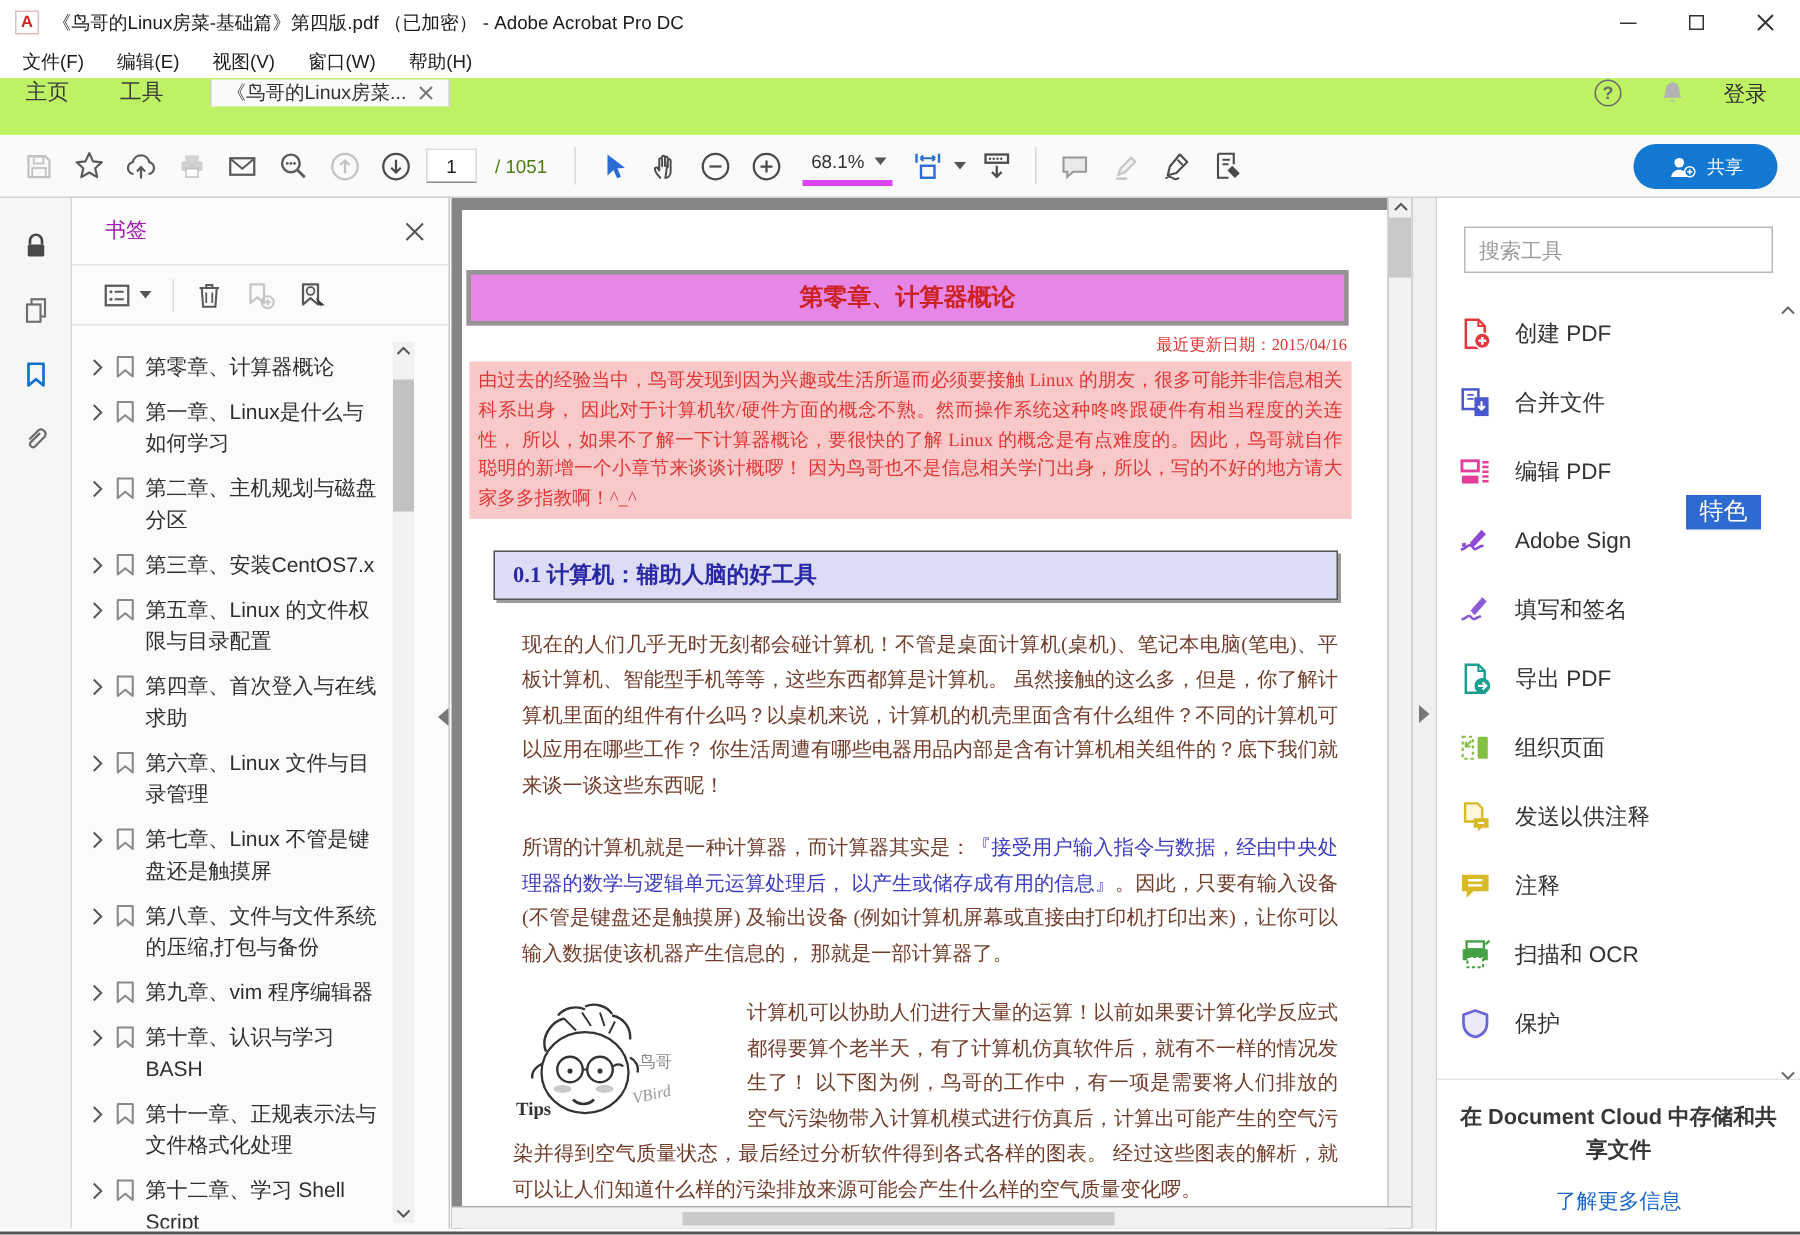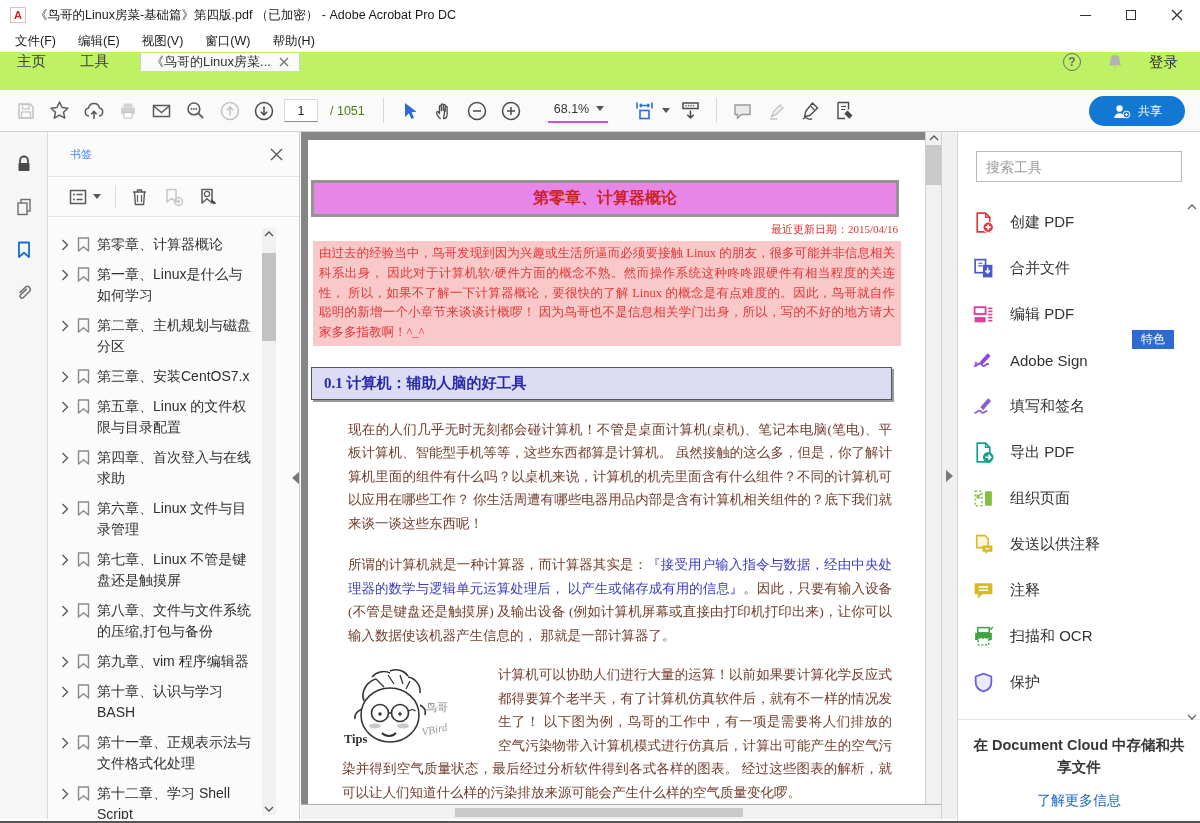--- a/index.html
+++ b/index.html
@@ -26,30 +26,30 @@
   .tabclose{margin-left:6px;color:#777;font-size:12px}
   .tabbar-right{margin-left:auto;display:flex;align-items:center;gap:24px;padding-right:22px}
   .helpcircle{width:18px;height:18px;border:1.6px solid #6a6a6a;border-radius:50%;color:#6a6a6a;font-size:12px;font-weight:bold;display:flex;align-items:center;justify-content:center}
   .login{font-size:14.5px;color:#2e2e2e}
   
   .toolbar{position:absolute;left:0;top:90px;width:1200px;height:42px;background:#fafafa;border-bottom:1px solid #cfcfcf;display:flex;align-items:center;padding-left:12px;gap:7px}
   .ibtn{width:27px;height:27px;display:flex;align-items:center;justify-content:center}
   .tb-divider{width:1px;height:25px;background:#d8d8d8;margin:0 5px}
   .pagebox{width:34px;height:23px;background:#fff;border:1px solid #d9d9d9;border-bottom:1px solid #8a8a8a;font-size:12.5px;color:#222;display:flex;align-items:center;justify-content:center}
   .pagetotal{font-size:12.5px;color:#4d7c0f;margin:0 6px 0 5px}
-  .zoombox{display:flex;align-items:center;gap:7px;border-bottom:2px solid #d946ef;padding:3px 4px 5px 6px;margin:0 16px}
+  .zoombox{display:flex;align-items:center;gap:7px;border-bottom:4px solid #d946ef;padding:3px 4px 5px 6px;margin:0 3px}
   .zoomtxt{font-size:12.5px;color:#333}
   .caret{width:0;height:0;border-left:4px solid transparent;border-right:4px solid transparent;border-top:5px solid #555}
   .sharebtn{position:absolute;right:15px;top:6px;width:96px;height:30px;border-radius:16px;background:#1278d2;color:#fff;display:flex;align-items:center;justify-content:center;gap:7px;font-size:12px}
   
   .leftrail{position:absolute;left:0;top:132px;bottom:2px;width:48px;background:#f6f6f6;border-right:1px solid #d9d9d9;display:flex;flex-direction:column;align-items:center;padding-top:22px;gap:23px}
   
   .bkpanel{position:absolute;left:48px;top:132px;bottom:2px;width:252px;background:#fbfbfb;border-right:1px solid #c9c9c9}
   .bkheader{height:45px;display:flex;align-items:center;padding:0 16px 0 22px;border-bottom:1px solid #e3e3e3}
-  .bkheader .bktitle{font-size:11px;color:#3b82f6;flex:1}
+  .bkheader .bktitle{font-size:14px;color:#a21caf;flex:1}
   .bktools{height:40px;display:flex;align-items:center;padding-left:20px;gap:14px;border-bottom:1px solid #e3e3e3}
   .bk-divider{width:1px;height:22px;background:#ddd}
   .bklist{position:absolute;left:0;top:92px;bottom:0;width:212px;overflow:hidden;padding:10px 0 0 13px}
   .bkitem{display:flex;margin-bottom:9px}
   .bkchev{width:16px;padding-top:5px}
   .bkflag{width:20px;padding-top:3px}
   .bklabel{width:158px;font-size:14px;line-height:1.5;color:#2f2f2f}
   .bkscroll{position:absolute;left:214px;top:96px;bottom:4px;width:14px;background:#f1f1f1;display:flex;flex-direction:column;align-items:center}
   .bkthumb{width:14px;height:88px;background:#c2c2c2;margin-top:16px}
   .scrollarrow{margin-top:3px}
@@ -62,35 +62,35 @@
   .vscroll{position:absolute;right:0;top:0;bottom:15px;width:16px;background:#f1f1f1;border-left:1px solid #d0d0d0;display:flex;flex-direction:column;align-items:center}
   .vthumb{width:16px;height:40px;background:#c9c9c9;margin-top:4px}
   .hscroll{position:absolute;left:0;right:0;bottom:0;height:15px;background:#f1f1f1;border-top:1px solid #b0b0b0}
   .hthumb{position:absolute;left:24%;top:3px;width:45%;height:9px;background:#c9c9c9}
   .collapse-strip{position:absolute;left:941px;top:132px;bottom:2px;width:16px;background:#f0f0f0;border-left:1px solid #cfcfcf;display:flex;align-items:center;justify-content:center}
   
   .page{position:absolute;left:7px;top:8px;width:617px;height:940px;background:#fff;font-family:"Liberation Serif",serif}
   .banner{margin:40px 26px 0 3px;background:#e886e8;border:3px solid #949494;text-align:center;padding:5px 0;color:#c22;font-weight:bold;font-size:16px}
   .update{margin:5px 27px 0 0;text-align:right;color:#e03030;font-size:11px}
   .introbox{margin:4px 24px 0 5px;background:#f9c8c8;color:#e13636;font-size:12.5px;line-height:1.58;padding:3px 6px;text-align:justify}
-  .secheader{margin:21px 33px 0 3px;background:#dcdcf4;border:1px solid #555;box-shadow:2px 2px 0 #9a9a9a;padding:6px 0 6px 12px;color:#2929a8;font-weight:bold;font-size:15px}
+  .secheader{margin:21px 33px 0 21px;background:#dcdcf4;border:1px solid #555;box-shadow:2px 2px 0 #9a9a9a;padding:6px 0 6px 12px;color:#2929a8;font-weight:bold;font-size:15px}
   .para{margin:18px 33px 0 40px;color:#713c2a;font-size:13.5px;line-height:1.74;text-align:justify}
   .quote{color:#3c3cc0}
   .tipsblock{margin:16px 33px 0 34px;color:#713c2a;font-size:13.5px;line-height:1.74;text-align:justify}
   .avatarbox{float:left;width:150px;height:92px;position:relative;margin-right:6px}
   .tipslabel{position:absolute;left:2px;bottom:4px;font-weight:bold;font-size:12.5px;color:#333}
   
   .rpanel{position:absolute;left:957px;top:132px;bottom:0;width:243px;background:#fff;border-left:1px solid #d4d4d4}
   .searchbox{margin:19px 18px 0 18px;height:31px;border:1px solid #b9b9b9;background:#fff;display:flex;align-items:center;padding:0 9px}
   .searchbox input{border:none;outline:none;width:100%;font-size:14px;color:#333;font-family:"Liberation Sans",sans-serif;background:transparent}
   .searchbox input::placeholder{color:#9b9b9b}
   .toolslist{margin-top:17px;height:521px;overflow:hidden;border-bottom:1px solid #e4e4e4}
   .toolrow{height:46px;display:flex;align-items:center;gap:15px;padding-left:14px;position:relative}
   .toollabel{font-size:15px;color:#323232}
-  .toolbadge{position:absolute;right:26px;top:-7px;background:#2e6bd0;color:#fff;font-size:12px;padding:1px 9px}
+  .toolbadge{position:absolute;right:26px;top:-7px;background:#2e6bd0;color:#fff;font-size:16px;padding:1px 9px}
   .rfooter{padding:15px 14px 0 14px;text-align:center}
   .rfooter .ftitle{font-size:14.5px;font-weight:bold;color:#383838;line-height:1.5}
   .rfooter .flink{margin-top:13px;font-size:14px;color:#1a66cc}
   .rscroll-up{position:absolute;right:3px;top:72px}
   .rscroll-down{position:absolute;right:3px;top:582px}
 </style>
 </head>
 <body>
 
 <div class="titlebar">

